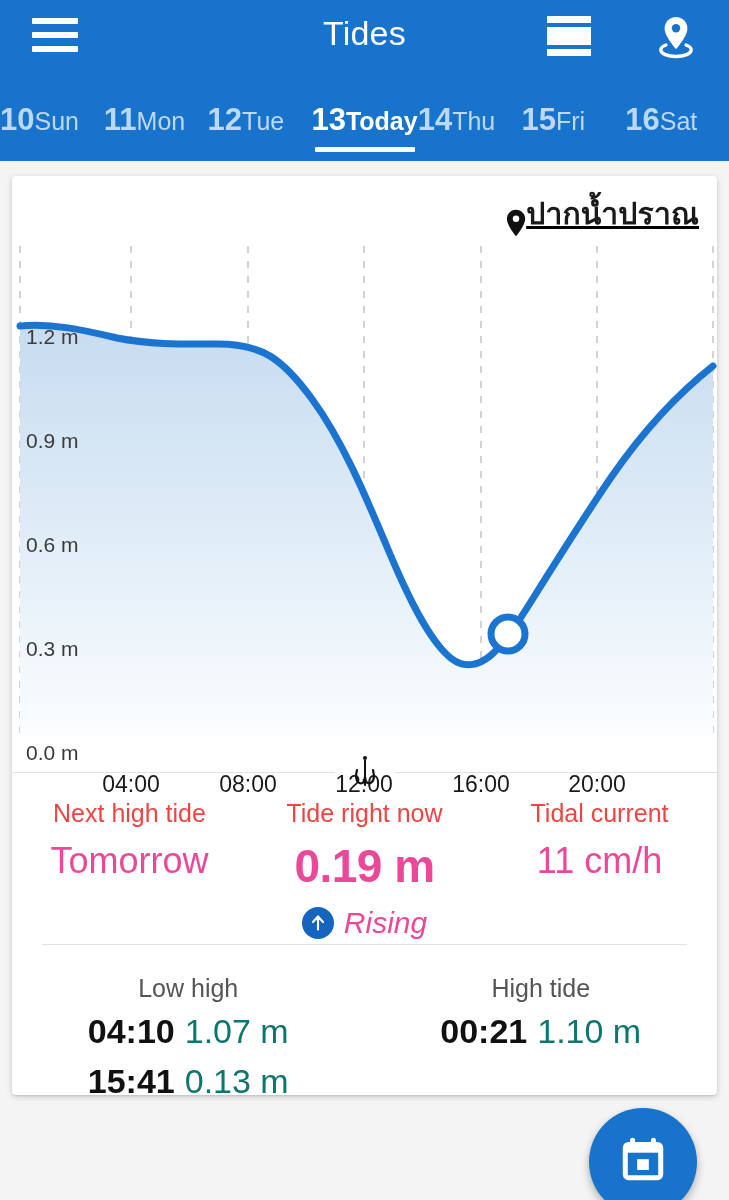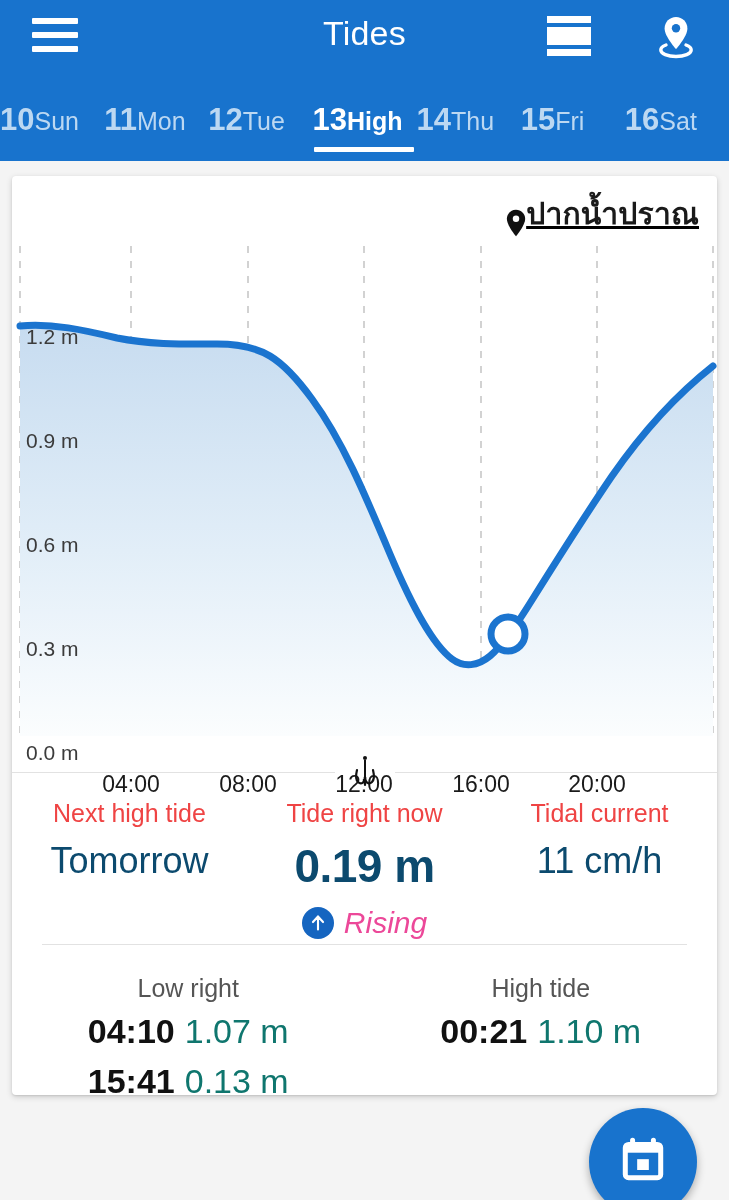--- a/index.html
+++ b/index.html
@@ -88,21 +88,21 @@
   .hookdiv .line { flex:1; height:1px; background:#e2e2e2; }
   .hookdiv .hook { width:60px; display:flex; justify-content:center; }
 
   
   .stats {
     position:absolute; left:0; top:620px; width:705px;
     display:flex;
   }
   .stat { flex:1; text-align:center; }
   .stat .lbl { font-size:25px; color:#ef4444; line-height:1.4; }
-  .stat .val { font-size:36px; color:#0c4a6e; line-height:1.45; margin-top:4px; }
+  .stat .val { font-size:36px; color:#ec4899; line-height:1.45; margin-top:4px; }
   .stat.center .val { font-size:46px; font-weight:bold; letter-spacing:-.5px; margin-top:2px; }
   .rising {
     display:flex; align-items:center; justify-content:center; gap:10px; margin-top:6px;
   }
   .rising .circle {
     width:32px; height:32px; border-radius:50%; background:#1565c0;
     display:flex; align-items:center; justify-content:center;
   }
   .rising .txt { font-size:30px; font-style:italic; color:#ec4899; }
 
@@ -167,21 +167,21 @@
       <div class="day">
         <div class="num">11</div>
         <div class="dow">Mon</div>
       </div>
       <div class="day">
         <div class="num">12</div>
         <div class="dow">Tue</div>
       </div>
       <div class="day today">
         <div class="num">13</div>
-        <div class="dow">High</div>
+        <div class="dow">Today</div>
         <div class="underline"></div>
       </div>
       <div class="day">
         <div class="num">14</div>
         <div class="dow">Thu</div>
       </div>
       <div class="day">
         <div class="num">15</div>
         <div class="dow">Fri</div>
       </div>
@@ -290,21 +290,21 @@
       <div class="stat">
         <div class="lbl">Tidal current</div>
         <div class="val">11 cm/h</div>
       </div>
     </div>
 
     <div class="botdiv"></div>
 
     <div class="tides">
       <div class="tidecol">
-        <div class="hdr">Low right</div>
+        <div class="hdr">Low high</div>
         <div class="tiderow">
           <span class="t">04:10</span><span class="h">1.07 m</span>
         </div>
         <div class="tiderow">
           <span class="t">15:41</span><span class="h">0.13 m</span>
         </div>
       </div>
 
       <div class="tidecol">
         <div class="hdr">High tide</div>

